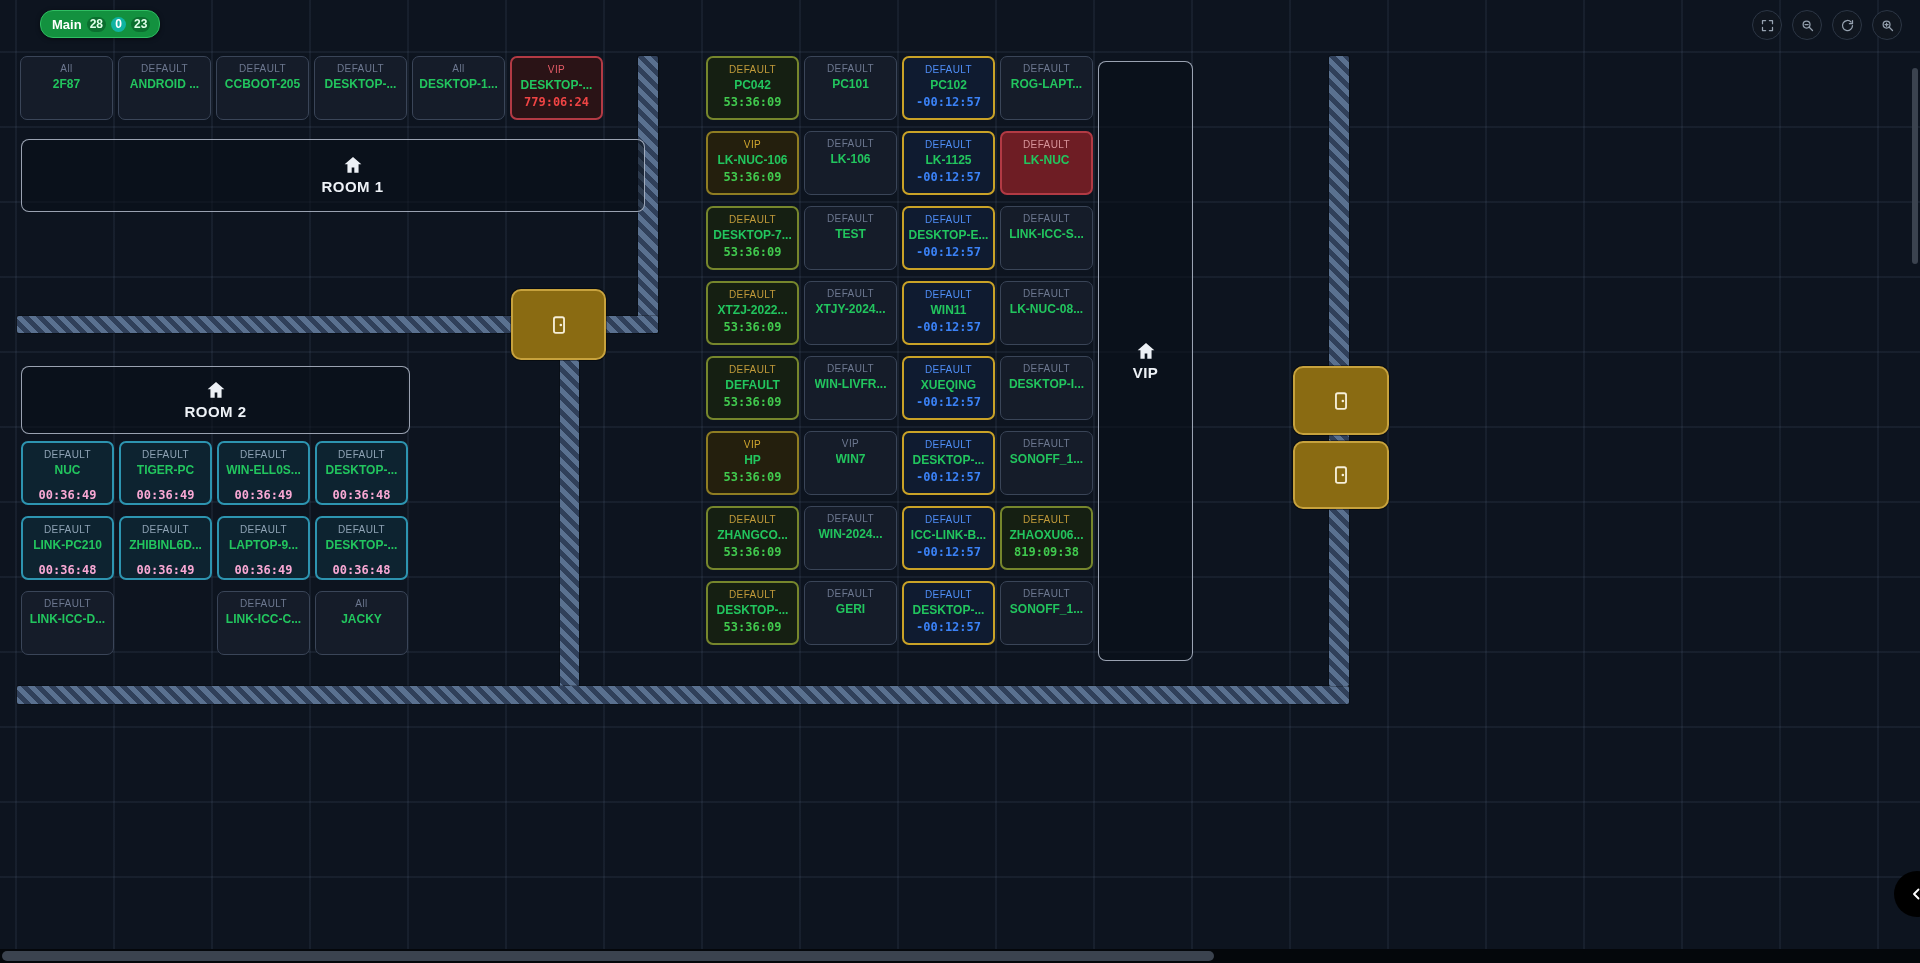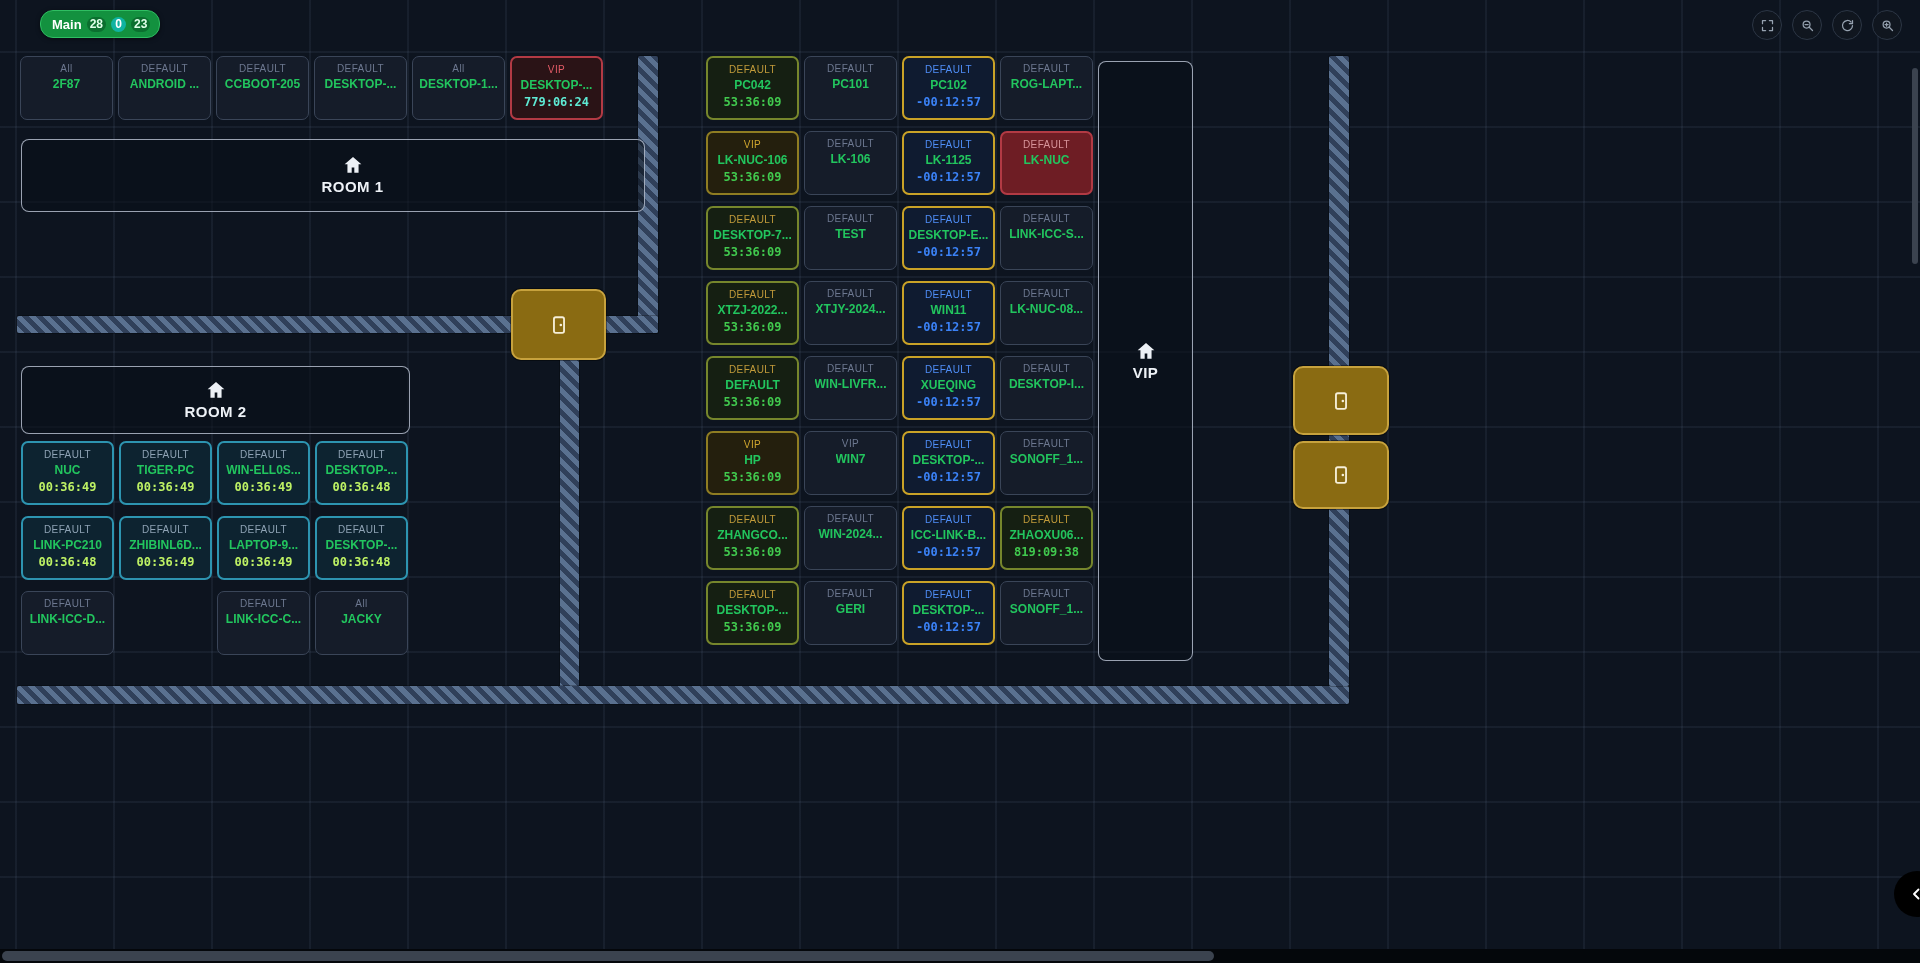--- a/index.html
+++ b/index.html
@@ -34,23 +34,23 @@
   .card .name{font-size:12px;font-weight:bold;color:#22c55e;max-width:86px;
     white-space:nowrap;overflow:hidden;line-height:15px;}
   .card .time{font-family:"DejaVu Sans Mono",monospace;font-size:12px;font-weight:bold;line-height:13px;}
   .v-green{background:#151f12;border:2px solid #76862c;}
   .v-green .tag{color:#c29b3a;} .v-green .time{color:#41c94e;}
   .v-vipgreen{background:#241f0d;border:2px solid #8f7d22;}
   .v-vipgreen .tag{color:#cfa62e;} .v-vipgreen .time{color:#41c94e;}
   .v-yellow{background:#0f1b30;border:2px solid #c9a227;}
   .v-yellow .tag{color:#4f8ef7;} .v-yellow .time{color:#3b82f6;}
   .v-teal{background:#0d2330;border:2px solid #2d94b0;}
-  .v-teal .tag{color:#8fa3b5;} .v-teal .time{color:#bef264;}
+  .v-teal .tag{color:#8fa3b5;} .v-teal .time{color:#f9a8d4;margin-top:8px;}
   .v-redvip{background:#2a1316;border:2px solid #b23a44;}
-  .v-redvip .tag{color:#e25b66;} .v-redvip .time{color:#5eead4;text-align:center;}
+  .v-redvip .tag{color:#e25b66;} .v-redvip .time{color:#ef4444;text-align:center;}
   .v-red{background:#6e1d24;border:2px solid #b23a44;}
   .v-red .tag{color:#d8949a;}
   
   #main-tab{position:absolute;left:40px;top:10px;z-index:10;height:26px;display:flex;
     align-items:center;gap:5px;padding:0 9px 0 11px;border-radius:13px;background:#13913f;
     border:1px solid #2fbe62;cursor:pointer;box-shadow:0 1px 4px rgba(0,0,0,.5);}
   #main-tab .mlabel{color:#fff;font-size:13px;font-weight:bold;}
   .badge{display:inline-flex;align-items:center;justify-content:center;height:15px;
     min-width:17px;padding:0 3px;border-radius:8px;font-size:12px;font-weight:bold;box-sizing:border-box;}
   .b-green{background:#0b6f2f;color:#dfffe9;}

